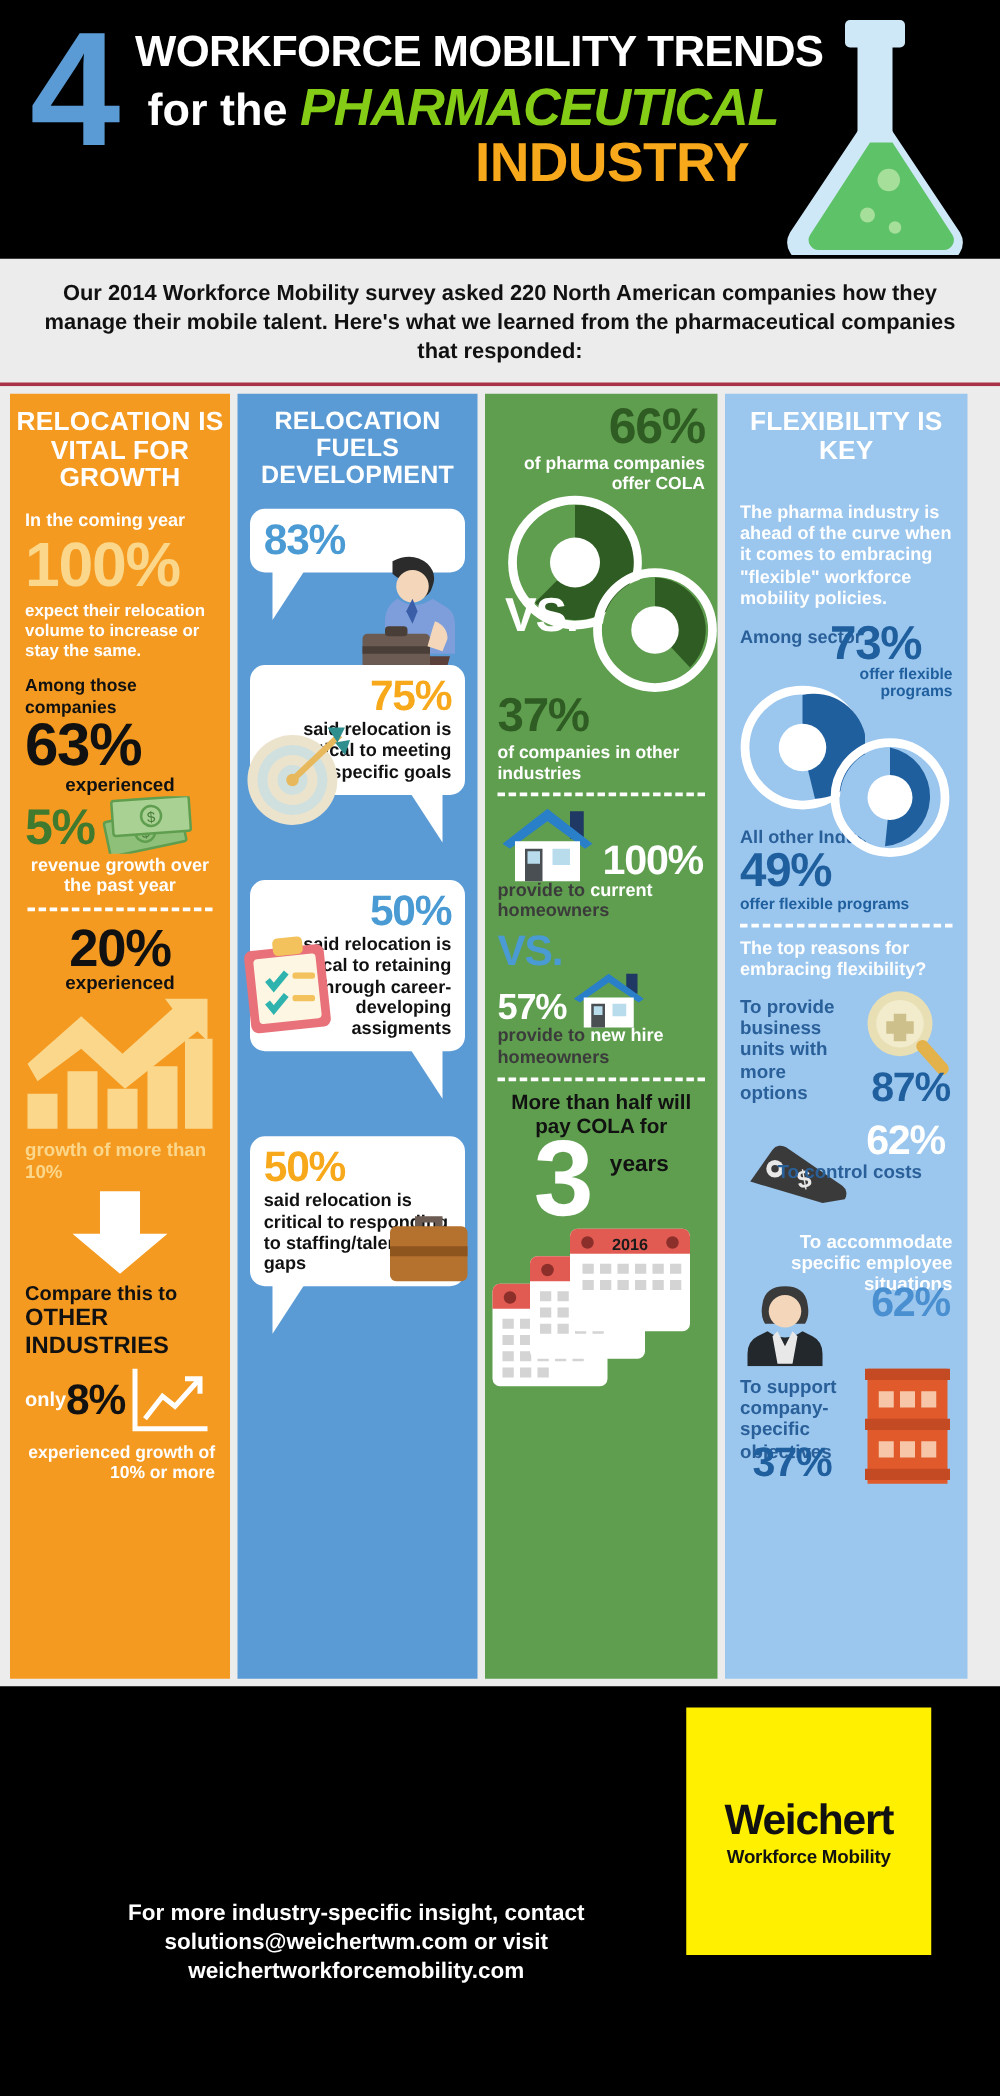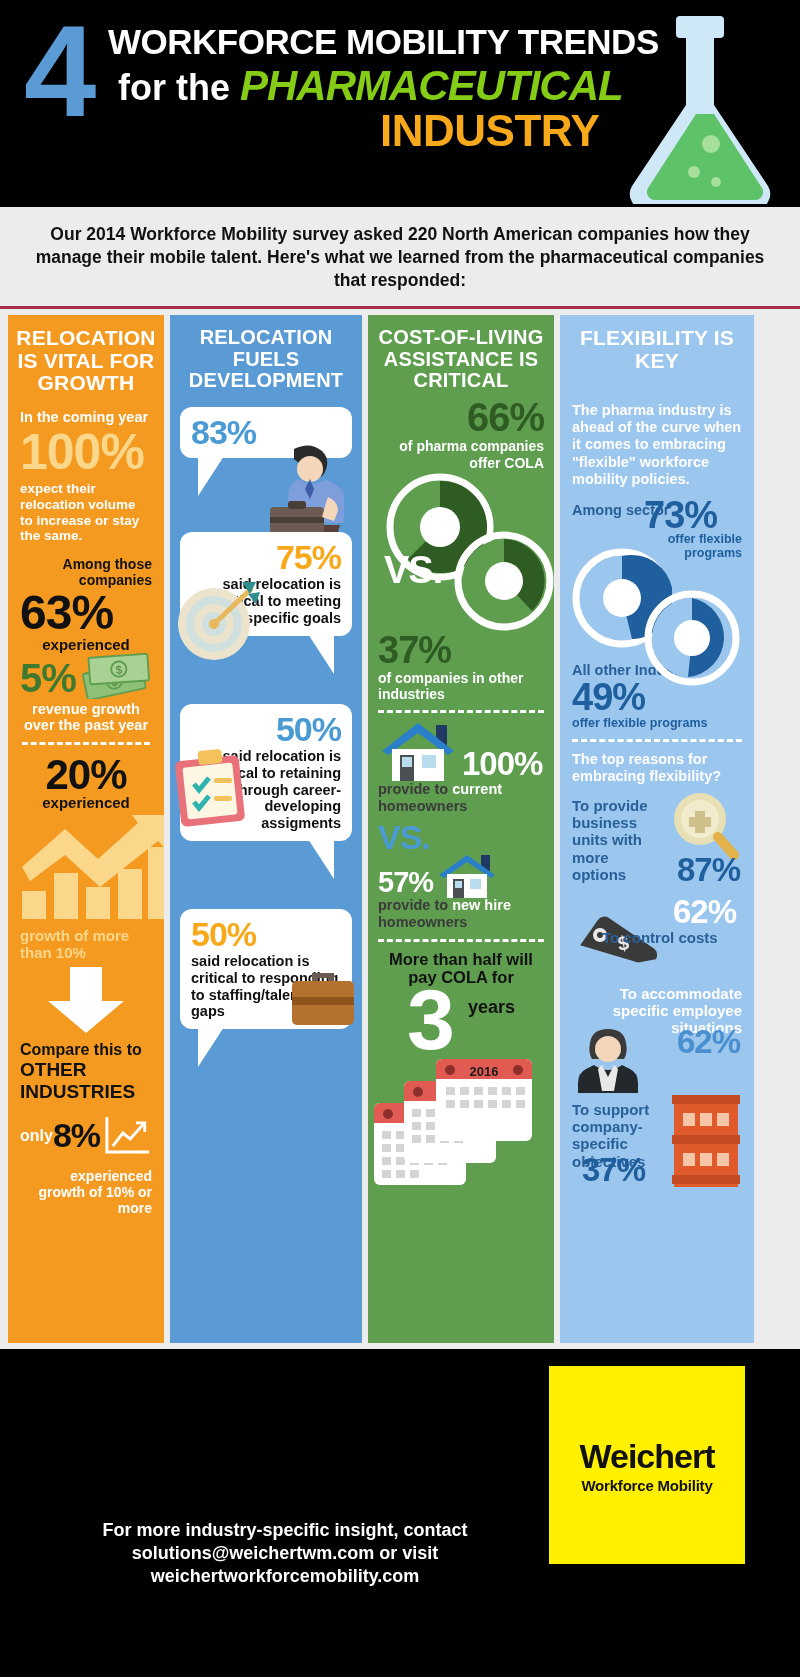--- a/index.html
+++ b/index.html
@@ -71,21 +71,21 @@
     display: flex;
     gap: 6px;
     padding: 6px 8px 6px 8px;
     background:#ececec;
     height: 1040px;
   }
   .col {
     position: relative;
     overflow: hidden;
   }
-  .col1 { width: 156px; background:#f49a21; }
+  .col1 { width: 176px; background:#f49a21; }
   .col2 { width: 192px; background:#5b9bd5; }
   .col3 { width: 186px; background:#5f9e4f; }
   .col4 { width: 194px; background:#9bc6ee; }
 
   .col-title {
     text-align: center;
     font-size: 21px;
     font-weight: bold;
     color: #fff;
     line-height: 1.07;
@@ -93,21 +93,21 @@
     padding: 12px 4px 0;
   }
   .col2 .col-title, .col3 .col-title { font-size: 20px; }
   .col4 .col-title { font-size: 21px; }
 
   
   .c1 { padding: 10px 12px 0; color:#fff; }
   .c1 .lead { font-size: 14.5px; font-weight:bold; color:#fff; margin-top:4px; }
   .c1 .pct100 { font-size: 50px; font-weight: bold; color:#fbd78b; line-height: 1; margin: 2px 0 4px; letter-spacing:-1px;}
   .c1 .sub { font-size:13.5px; font-weight:bold; color:#fff; line-height:1.18; }
-  .c1 .among { font-size:14px; font-weight:bold; color:#111; margin-top:12px; line-height:1.15; text-align:right;}
+  .c1 .among { font-size:14px; font-weight:bold; color:#111; margin-top:12px; line-height:1.15; text-align:left;}
   .c1 .pct63 { font-size:48px; font-weight:bold; color:#111; line-height:1.02; text-align:left; letter-spacing:-1px;}
   .c1 .exp1 { font-size:15px; font-weight:bold; color:#111; text-align:center; margin-top:-2px;}
   .c1 .row5 { display:flex; align-items:center; margin-top:4px; }
   .c1 .pct5 { font-size:40px; font-weight:bold; color:#3f7a2e; line-height:1; letter-spacing:-1px;}
   .c1 .rev { font-size:14.5px; font-weight:bold; color:#fff; line-height:1.15; text-align:center; margin-top:2px;}
   .dashed { border-top: 3px dashed #fff; margin: 8px 2px; height:0; }
   .c1 .pct20 { font-size:42px; font-weight:bold; color:#111; text-align:center; line-height:1.05; letter-spacing:-1px;}
   .c1 .exp2 { font-size:15px; font-weight:bold; color:#111; text-align:center; margin-top:-3px;}
   .c1 .growth10 { font-size:15px; font-weight:bold; color:#fbd78b; line-height:1.15; margin-top:2px;}
   .c1 .compare { font-size:16px; font-weight:bold; color:#111; line-height:1.12; margin-top:6px;}
@@ -350,21 +350,20 @@
       </div>
       <svg class="abs" style="right:4px;top:58px" width="70" height="62" viewBox="0 0 70 62">
         <path d="M24 6 h22 v10 h-6 v-5 h-10 v5 h-6 Z" fill="#6b5b52"></path>
         <rect x="4" y="14" width="62" height="44" rx="5" fill="#b5712e"></rect>
         <rect x="4" y="30" width="62" height="8" fill="#8e551f"></rect>
       </svg>
     </div>
   </div>
 
   <div class="col col3">
-    <div class="col-title">COST-OF-LIVING ASSISTANCE IS CRITICAL</div>
     <div class="c3">
       <div class="pct66">66%</div>
       <div class="of66">of pharma companies offer COLA</div>
 
       <div style="position:relative;height:116px;margin-top:2px">
         <svg class="abs" style="left:8px;top:0" width="108" height="108" viewBox="0 0 108 108">
           <circle cx="54" cy="54" r="50" fill="none" stroke="#ffffff" stroke-width="7"></circle>
           <circle cx="54" cy="54" r="46" fill="#5f9e4f"></circle>
           <path d="M54 54 L54 8 A46 46 0 1 1 22 86 Z" fill="#2f5c23"></path>
           <circle cx="54" cy="54" r="20" fill="#ffffff"></circle>

